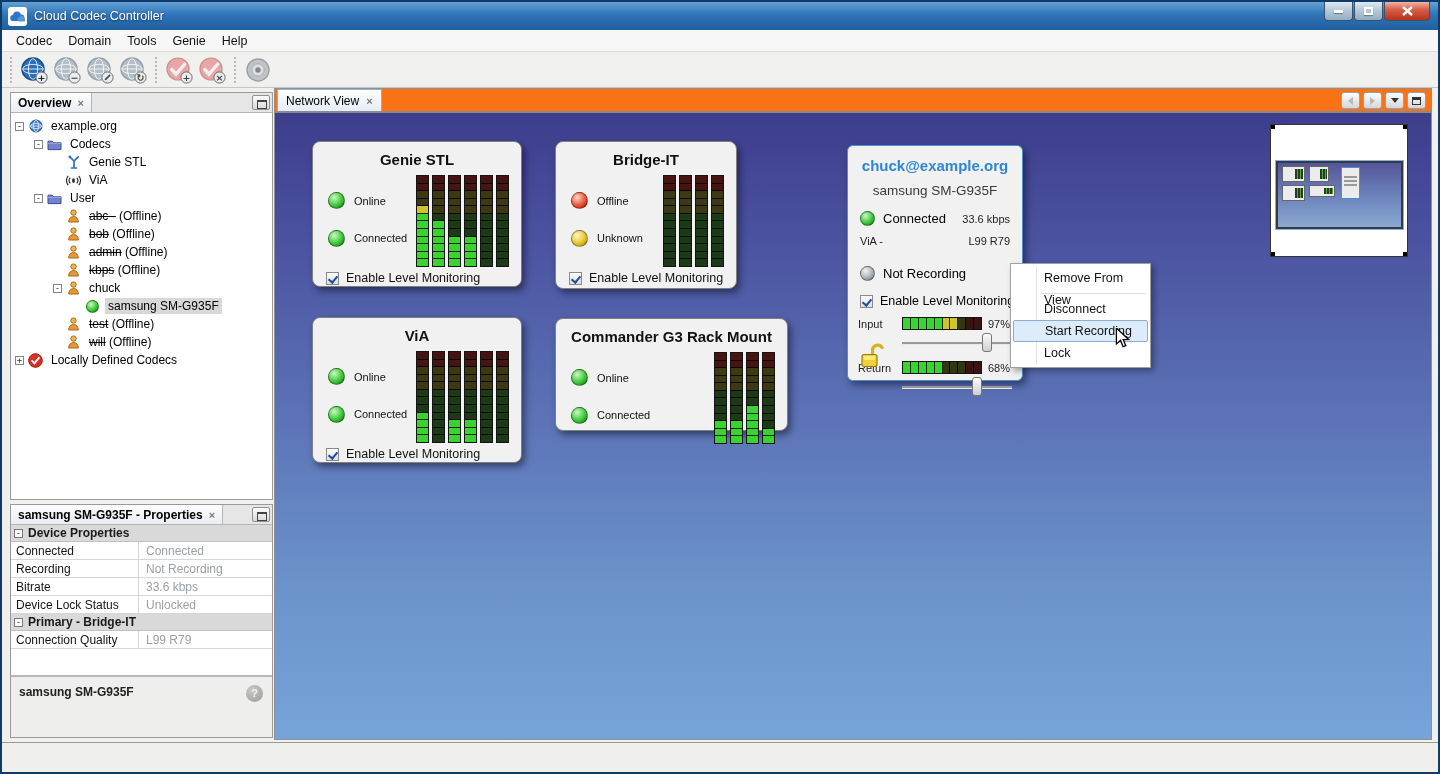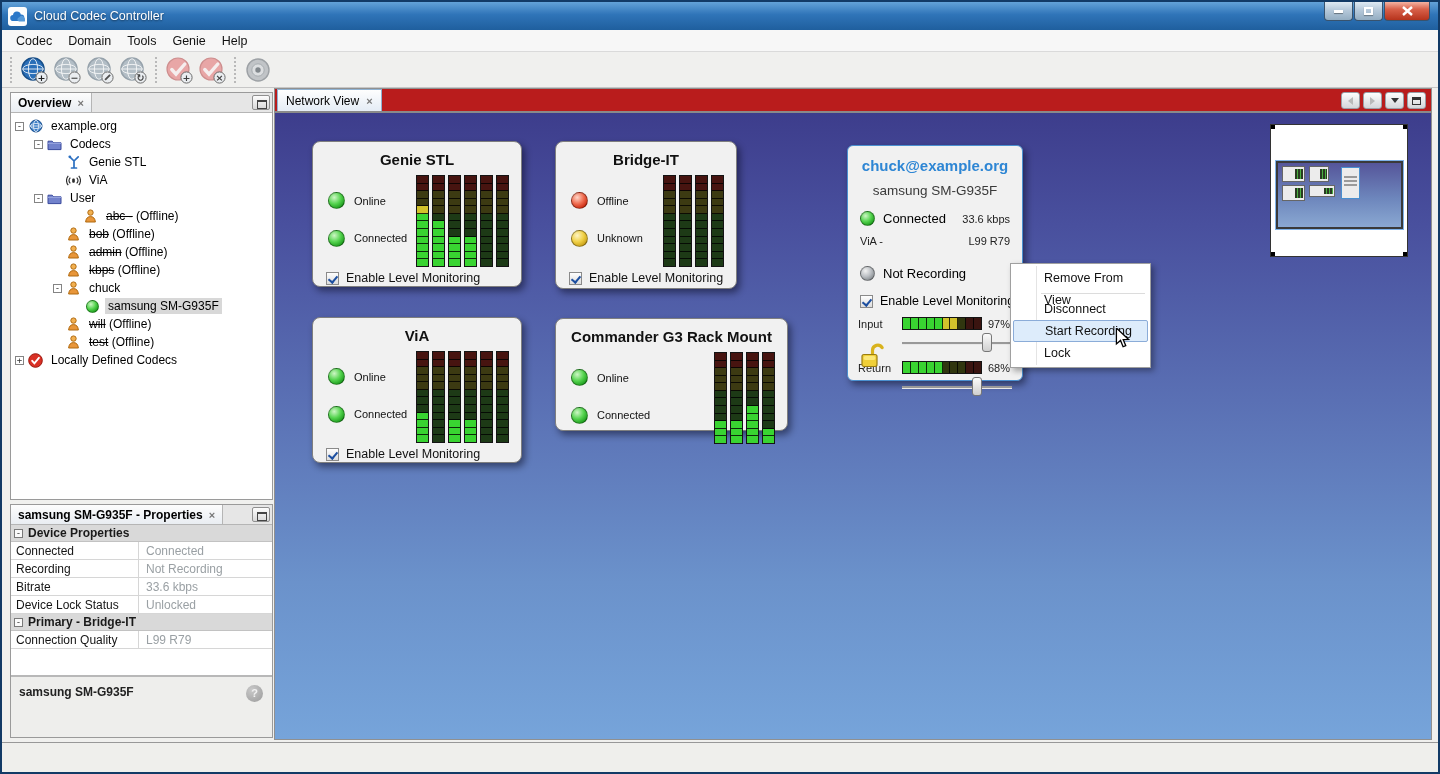--- a/index.html
+++ b/index.html
@@ -55,21 +55,21 @@
   .sec-box { width:9px; height:9px; border:1px solid #7a7a7a; background:#fafafa; font:9px/7px "DejaVu Sans Mono",monospace; text-align:center; color:#333; }
   .prop-row { height:18px; display:flex; border-bottom:1px solid #d6d6d6; background:#fff; }
   .prop-label { width:128px; padding:2px 5px; border-right:1px solid #d6d6d6; color:#141414; }
   .prop-value { flex:1; padding:2px 7px; color:#9aa0a4; }
   .props-footer { flex:0 0 62px; background:#eeeeec; border-top:2px solid #b8b8b8; position:relative; padding:8px; }
   .footer-title { font-weight:bold; font-size:12px; color:#222; }
   .help-circle { position:absolute; right:9px; top:8px; width:17px; height:17px; border-radius:50%; background:radial-gradient(circle at 35% 30%,#c9c9c9,#9a9a9a); color:#f2f2f2; font-size:11px; font-weight:bold; text-align:center; line-height:17px; }
 
   
   .main-panel { position:absolute; left:272px; top:0; right:6px; bottom:2px; border:1px solid #909090; display:flex; flex-direction:column; background:#e5e5e5; }
-  .doc-tabs { height:24px; background:#b91c1c; border-bottom:2px solid #8a8a8a; display:flex; align-items:center; position:relative; flex:0 0 auto; }
+  .doc-tabs { height:24px; background:#f97316; border-bottom:2px solid #8a8a8a; display:flex; align-items:center; position:relative; flex:0 0 auto; }
   .dtab { display:flex; align-items:center; gap:7px; height:22px; padding:0 8px; font-size:12px; background:linear-gradient(#fefefe,#e4ecf5); border:1px solid #8fb2d2; border-bottom:none; margin-left:2px; }
   .nav-btns { position:absolute; right:5px; top:3px; display:flex; gap:3px; }
   .navbtn { width:19px; height:17px; border:1px solid #9aa0a8; border-radius:3px; background:linear-gradient(#fdfdfd,#d4d7da); display:flex; align-items:center; justify-content:center; }
   .tri { width:0; height:0; }
   .tri.left  { border-top:4px solid transparent; border-bottom:4px solid transparent; border-right:5px solid #b9b9b9; }
   .tri.right { border-top:4px solid transparent; border-bottom:4px solid transparent; border-left:5px solid #b9b9b9; }
   .tri.down  { border-left:4px solid transparent; border-right:4px solid transparent; border-top:5px solid #333; }
   .restore-glyph { width:9px; height:8px; border:1px solid #333; border-top-width:3px; }
 
   .canvas { flex:1; position:relative; overflow:hidden;
@@ -301,21 +301,21 @@
           <div class="tree-row" style="padding-left: 23px;">
             <span class="expander">-</span>
             <span class="tree-icon">
               <svg width="15" height="13" viewBox="0 0 15 13">
                 <path d="M1 3.2 L5.2 3.2 L6.8 4.8 L14 4.8 L14 11.6 L1 11.6 Z" fill="#7282cc" stroke="#39499c"></path>
                 <path d="M1 4.8 L14 4.8 L14 6 L1 6 Z" fill="#93a1dd"></path>
               </svg>
             </span>
             <span class="tree-label"><span>User</span></span>
           </div>
-          <div class="tree-row" style="padding-left: 59px;">
+          <div class="tree-row" style="padding-left: 42px;">
             <span class="exp-spacer"></span>
             <span class="tree-icon">
               <svg width="13" height="14" viewBox="0 0 13 14">
                 <circle cx="6.5" cy="3.6" r="2.7" fill="#f2b050" stroke="#b06a10"></circle>
                 <path d="M1.6 13 q.6 -5.4 4.9 -5.4 q4.3 0 4.9 5.4 Z" fill="#e8963a" stroke="#b06a10"></path>
               </svg>
             </span>
             <span class="tree-label"><span class="struck">abc -</span><span class="suffix"> (Offline)</span></span>
           </div>
           <div class="tree-row" style="padding-left: 42px;">
@@ -366,31 +366,31 @@
             <span class="tree-label selected"><span>samsung SM-G935F</span></span>
           </div>
           <div class="tree-row" style="padding-left: 42px;">
             <span class="exp-spacer"></span>
             <span class="tree-icon">
               <svg width="13" height="14" viewBox="0 0 13 14">
                 <circle cx="6.5" cy="3.6" r="2.7" fill="#f2b050" stroke="#b06a10"></circle>
                 <path d="M1.6 13 q.6 -5.4 4.9 -5.4 q4.3 0 4.9 5.4 Z" fill="#e8963a" stroke="#b06a10"></path>
               </svg>
             </span>
-            <span class="tree-label"><span class="struck">will</span><span class="suffix"> (Offline)</span></span>
+            <span class="tree-label"><span class="struck">test</span><span class="suffix"> (Offline)</span></span>
           </div>
           <div class="tree-row" style="padding-left: 42px;">
             <span class="exp-spacer"></span>
             <span class="tree-icon">
               <svg width="13" height="14" viewBox="0 0 13 14">
                 <circle cx="6.5" cy="3.6" r="2.7" fill="#f2b050" stroke="#b06a10"></circle>
                 <path d="M1.6 13 q.6 -5.4 4.9 -5.4 q4.3 0 4.9 5.4 Z" fill="#e8963a" stroke="#b06a10"></path>
               </svg>
             </span>
-            <span class="tree-label"><span class="struck">test</span><span class="suffix"> (Offline)</span></span>
+            <span class="tree-label"><span class="struck">will</span><span class="suffix"> (Offline)</span></span>
           </div>
           <div class="tree-row" style="padding-left: 4px;">
             <span class="expander">+</span>
             <span class="tree-icon">
               <svg width="15" height="15" viewBox="0 0 15 15">
                 <circle cx="7.5" cy="7.5" r="6.8" fill="#d93025" stroke="#9c160c"></circle>
                 <path d="M4.2 7.8 l2.2 2.5 L10.9 4.8" stroke="#fff" stroke-width="1.9" fill="none" stroke-linecap="round"></path>
               </svg>
             </span>
             <span class="tree-label"><span>Locally Defined Codecs</span></span>

